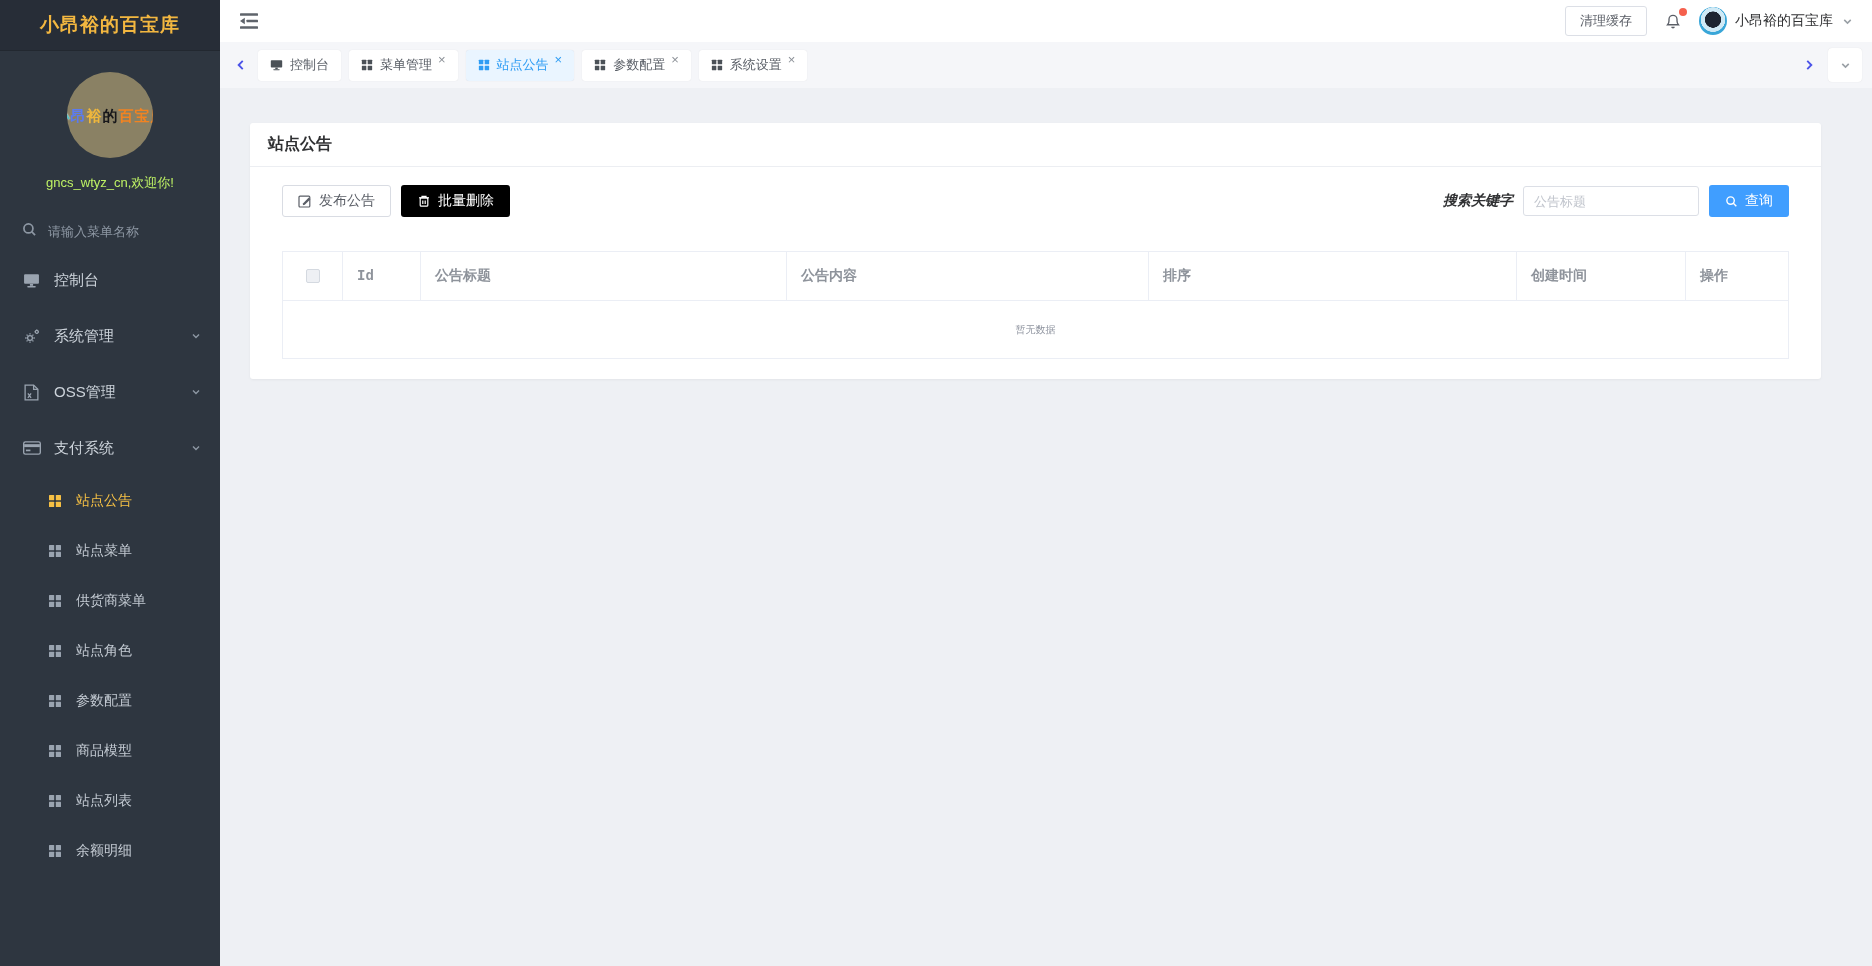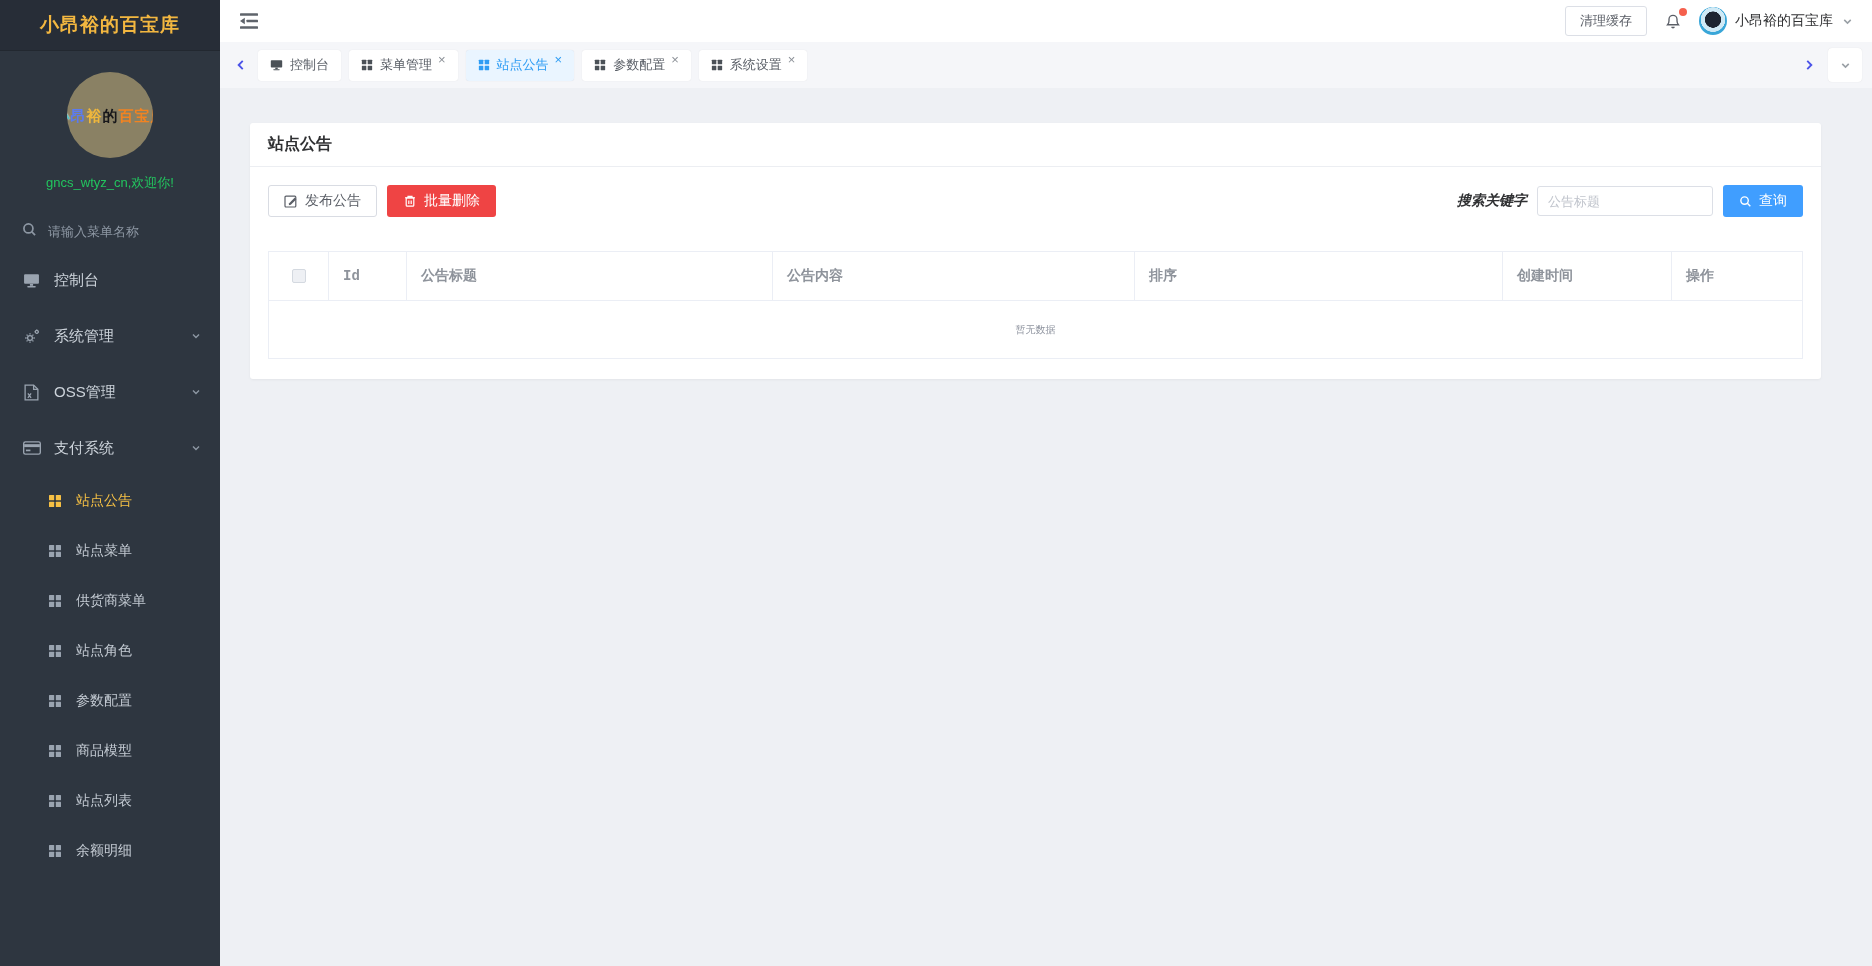--- a/index.html
+++ b/index.html
@@ -10,21 +10,21 @@
   
   .sidebar { width:220px; height:966px; background:#2e3640; flex-shrink:0; display:flex; flex-direction:column; }
   .logo { height:50px; line-height:50px; text-align:center; background:#272d37; color:#f3b740;
           font-size:19px; font-weight:bold; letter-spacing:1px; box-shadow:0 1px 0 rgba(0,0,0,.25); }
   .avatar-big { width:86px; height:86px; border-radius:50%; background:#8a8164; margin:22px auto 0;
           display:flex; align-items:center; justify-content:center; gap:1px; overflow:hidden;
           font-weight:bold; font-size:15px; }
   .avatar-big span { line-height:1; }
   .g0{color:#4ec3c9; text-shadow:0 0 2px #fff;} .g1{color:#5b7bf0;} .g2{color:#f0b73c;}
   .g3{color:#17171a;} .g4{color:#f28321;} .g5{color:#f28321;} .g6{color:#f28321;}
-  .welcome { margin-top:16px; text-align:center; color:#22c55e; font-size:13px; }
+  .welcome { margin-top:16px; text-align:center; color:#bef264; font-size:13px; }
   .menu-search { margin:30px 0 0 22px; display:flex; align-items:center; gap:11px; color:#8d97a3; }
   .menu-search svg { flex-shrink:0; }
   .menu-search input { background:transparent; border:none; outline:none; color:#aab3bd; font-size:13px; width:140px;
           font-family:inherit; }
   .menu-search input::placeholder { color:#8d97a3; }
   .menu { margin-top:12px; }
   .mi { height:56px; display:flex; align-items:center; padding-left:22px; color:#ccd3da; font-size:15px;
         cursor:pointer; position:relative; }
   .mi .micon { width:19px; margin-right:13px; color:#9aa4b0; display:flex; align-items:center; justify-content:center; }
   .mi .chev { position:absolute; right:18px; color:#8d97a3; display:flex; }
@@ -63,26 +63,26 @@
   .tab.active .tclose { color:#2d9cf4; }
   .tab-right { margin-left:auto; display:flex; align-items:center; gap:10px; }
   .tab-dd-box { width:34px; height:34px; background:#fff; border-radius:4px; display:flex; align-items:center;
          justify-content:center; color:#9aa0a6; cursor:pointer; box-shadow:0 0 1px rgba(0,0,0,.12); }
 
   
   .content { flex:1; background:#eef0f4; padding:35px 51px 0 30px; }
   .card { background:#fff; border-radius:3px; box-shadow:0 1px 3px rgba(0,0,0,.05); }
   .card-header { height:44px; display:flex; align-items:center; padding:0 18px; border-bottom:1px solid #eceef2;
          font-size:16px; font-weight:bold; color:#303133; }
-  .card-body { padding:18px 18px 20px; }
+  .card-body { padding:18px 32px 20px; }
   .toolbar { display:flex; align-items:center; }
   .btn { height:32px; display:inline-flex; align-items:center; gap:7px; border-radius:3px; font-size:14px;
          cursor:pointer; padding:0 15px; border:1px solid transparent; font-family:inherit; }
   .btn-plain { background:#fff; border-color:#d9dce3; color:#5a5e66; }
-  .btn-danger { background:#ef4444; color:#fff; margin-left:10px;align-items:center; }
+  .btn-danger { background:#000000; color:#fff; margin-left:10px;align-items:center; }
   .btn-primary { background:#409eff; color:#fff; }
   .toolbar-right { margin-left:auto; display:flex; align-items:center; gap:10px; }
   .search-label { font-weight:bold; font-size:14px; color:#303133;font-style:italic; }
   .search-input { width:176px; height:30px; border:1px solid #dcdfe6; border-radius:3px; padding:0 10px;
          font-size:13px; color:#606266; outline:none; font-family:inherit; }
   .search-input::placeholder { color:#c0c4cc; }
 
   .table { margin-top:34px; border:1px solid #ebeef5;font-family:Liberation Mono, monospace; }
   .thead { display:flex; height:48px; }
   .th { display:flex; align-items:center; padding-left:14px; font-size:14px; font-weight:bold; color:#8e939b;

